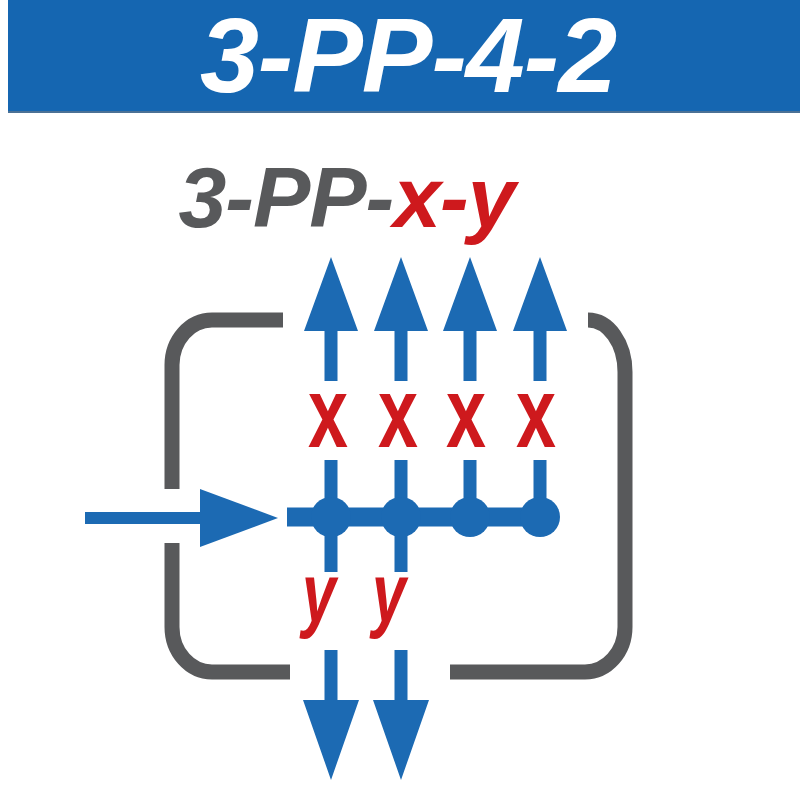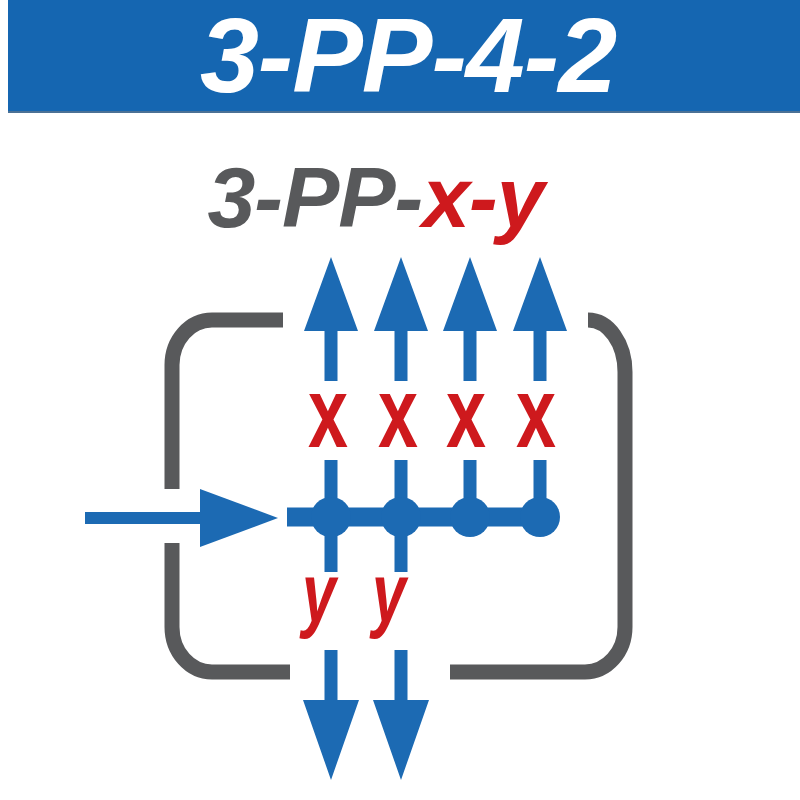--- a/index.html
+++ b/index.html
@@ -13,21 +13,20 @@
   }
   .title{
     margin:0;width:100%;text-align:center;
     font-size:106px;line-height:111px;font-weight:bold;font-style:italic;
     color:var(--title_white);letter-spacing:-1px;
   }
   .subtitle{
     position:absolute;top:147px;left:0;width:693px;text-align:center;
     font-size:86px;line-height:100px;font-weight:bold;font-style:italic;
     letter-spacing:-1px;
-    padding-left:29px;
   }
   .sub-gray{color:var(--frame_gray);}
   .sub-red{color:var(--label_red);}
   .diagram-svg{position:absolute;top:0;left:0;}
   .frame{stroke:var(--frame_gray);stroke-width:15;fill:none;}
   .blue{fill:var(--diagram_blue);}
   .blue-stroke{stroke:var(--diagram_blue);fill:none;}
   .xlab{
     font-family:"Liberation Sans",sans-serif;font-weight:bold;
     font-size:100px;fill:var(--label_red);

